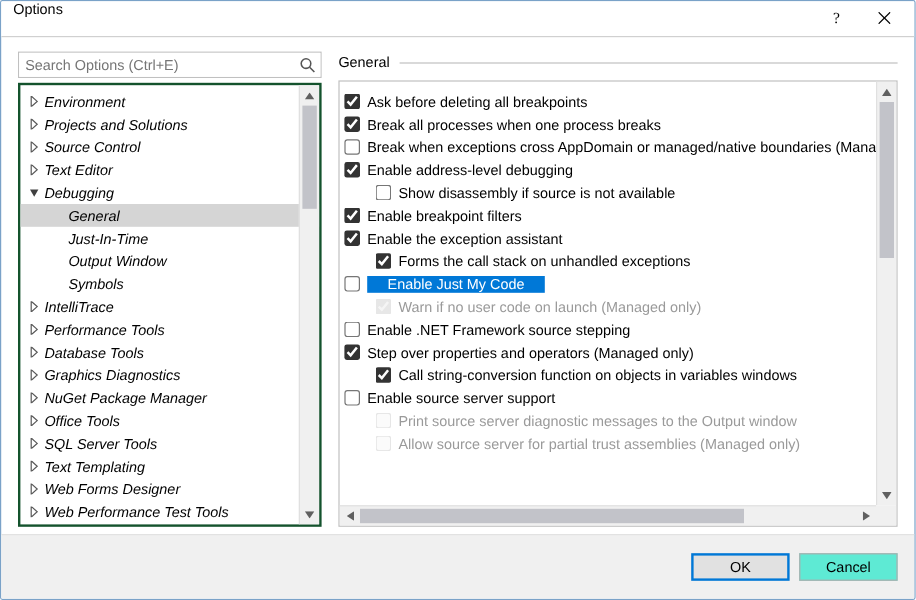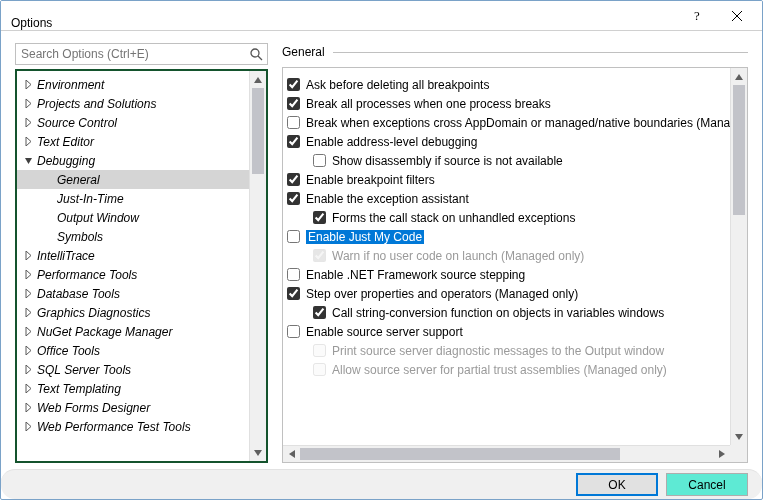--- a/index.html
+++ b/index.html
@@ -13,21 +13,21 @@
     height: 500px;
     border: 1px solid #7aa2c8;
     border-radius: 2px;
     display: flex;
     flex-direction: column;
     overflow: hidden;
   }
   .titlebar {
     height: 30px;
     display: flex;
-    align-items: flex-end;
+    align-items: flex-start;
     padding: 0 5px 0 10px;
     border-bottom: 1px solid #d0d0d0;
     background: #fff;
   }
   .titlebar .title { flex: 1; font-size: 12px; }
   .titlebar .winbtn {
     width: 40px; height: 28px;
     display: flex; align-items: center; justify-content: center;
     color: #333;
   }
@@ -132,21 +132,21 @@
   }
   .opt.i1 { margin-left: 0; }
   .opt.i2 { margin-left: 26px; }
   .opt input[type=checkbox] {
     width: 13px; height: 13px;
     margin: 0;
     accent-color: #333;
   }
   .opt .lbl.highlight {
     background: #0078d7; color: #fff;
-    padding: 0 2px;
+    padding: 0 17px;
   }
   .opt.disabled .lbl { color: #9a9a9a; }
   .opt.disabled input[type=checkbox] { opacity: 0.55; }
   .vsb {
     position: absolute; right: 0; top: 0; bottom: 17px;
     width: 17px; background: #f0f0f0;
     display: flex; flex-direction: column;
     border-left: 1px solid #e0e0e0;
   }
   .vsb .arrow { height: 17px; display:flex; align-items:center; justify-content:center; color:#606060; }
@@ -156,26 +156,25 @@
     position: absolute; left:0; right:17px; bottom:0;
     height:17px; background:#f0f0f0;
     display:flex; border-top:1px solid #e0e0e0;
   }
   .hsb .arrow { width:17px; display:flex; align-items:center; justify-content:center; color:#606060; }
   .hsb .track { flex:1; position:relative; }
   .hsb .thumb { position:absolute; top:2px; bottom:2px; left:0; width:320px; background:#c2c3c9; }
   .corner { position:absolute; right:0; bottom:0; width:17px; height:17px; background:#f0f0f0; }
 
   .footer {
-    height: 30px;
+    height: 54px;
     display: flex; align-items: center; justify-content: flex-end;
     gap: 8px; padding: 0 14px;
     border-top: 1px solid #e2e2e2;
     background: #f0f0f0;
-    border-radius: 14px;
   }
   .btn {
     min-width: 82px; height: 23px;
     border: 1px solid #adadad;
     background: #5eead4;
     font-family: inherit; font-size: 12px;
     padding: 0 12px;
   }
   .btn.primary {
     border: 2px solid #0078d7;

